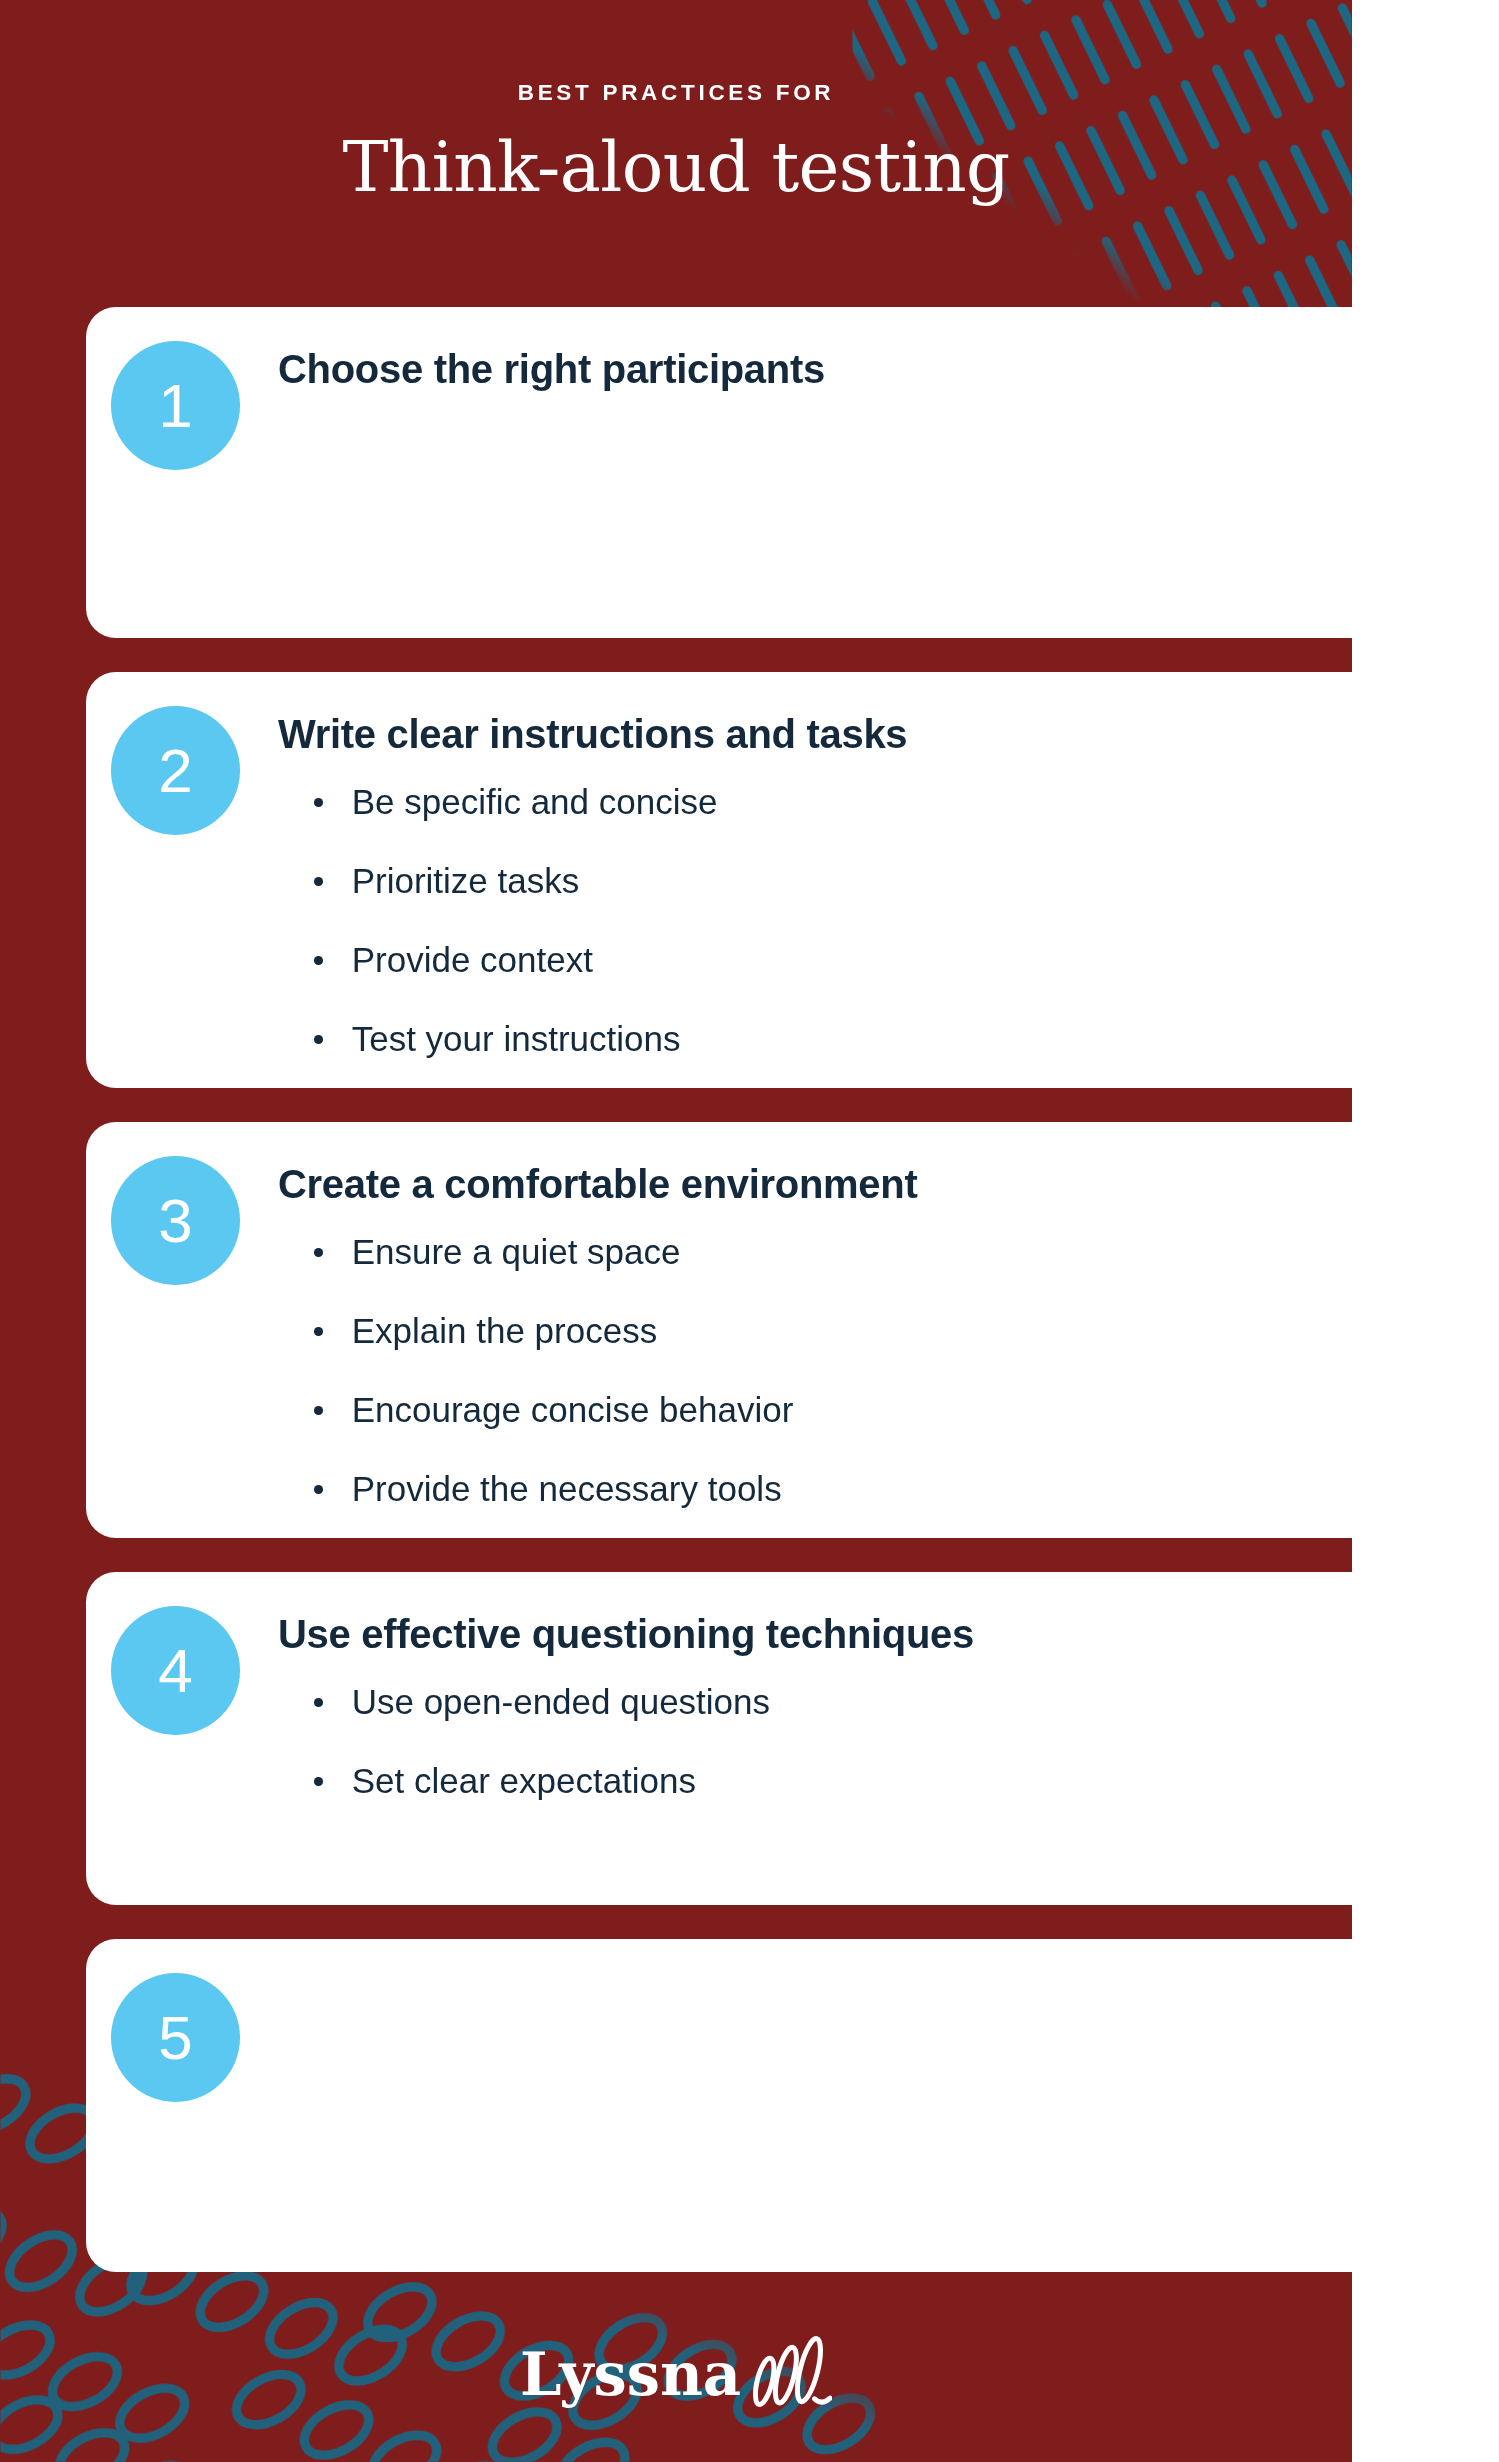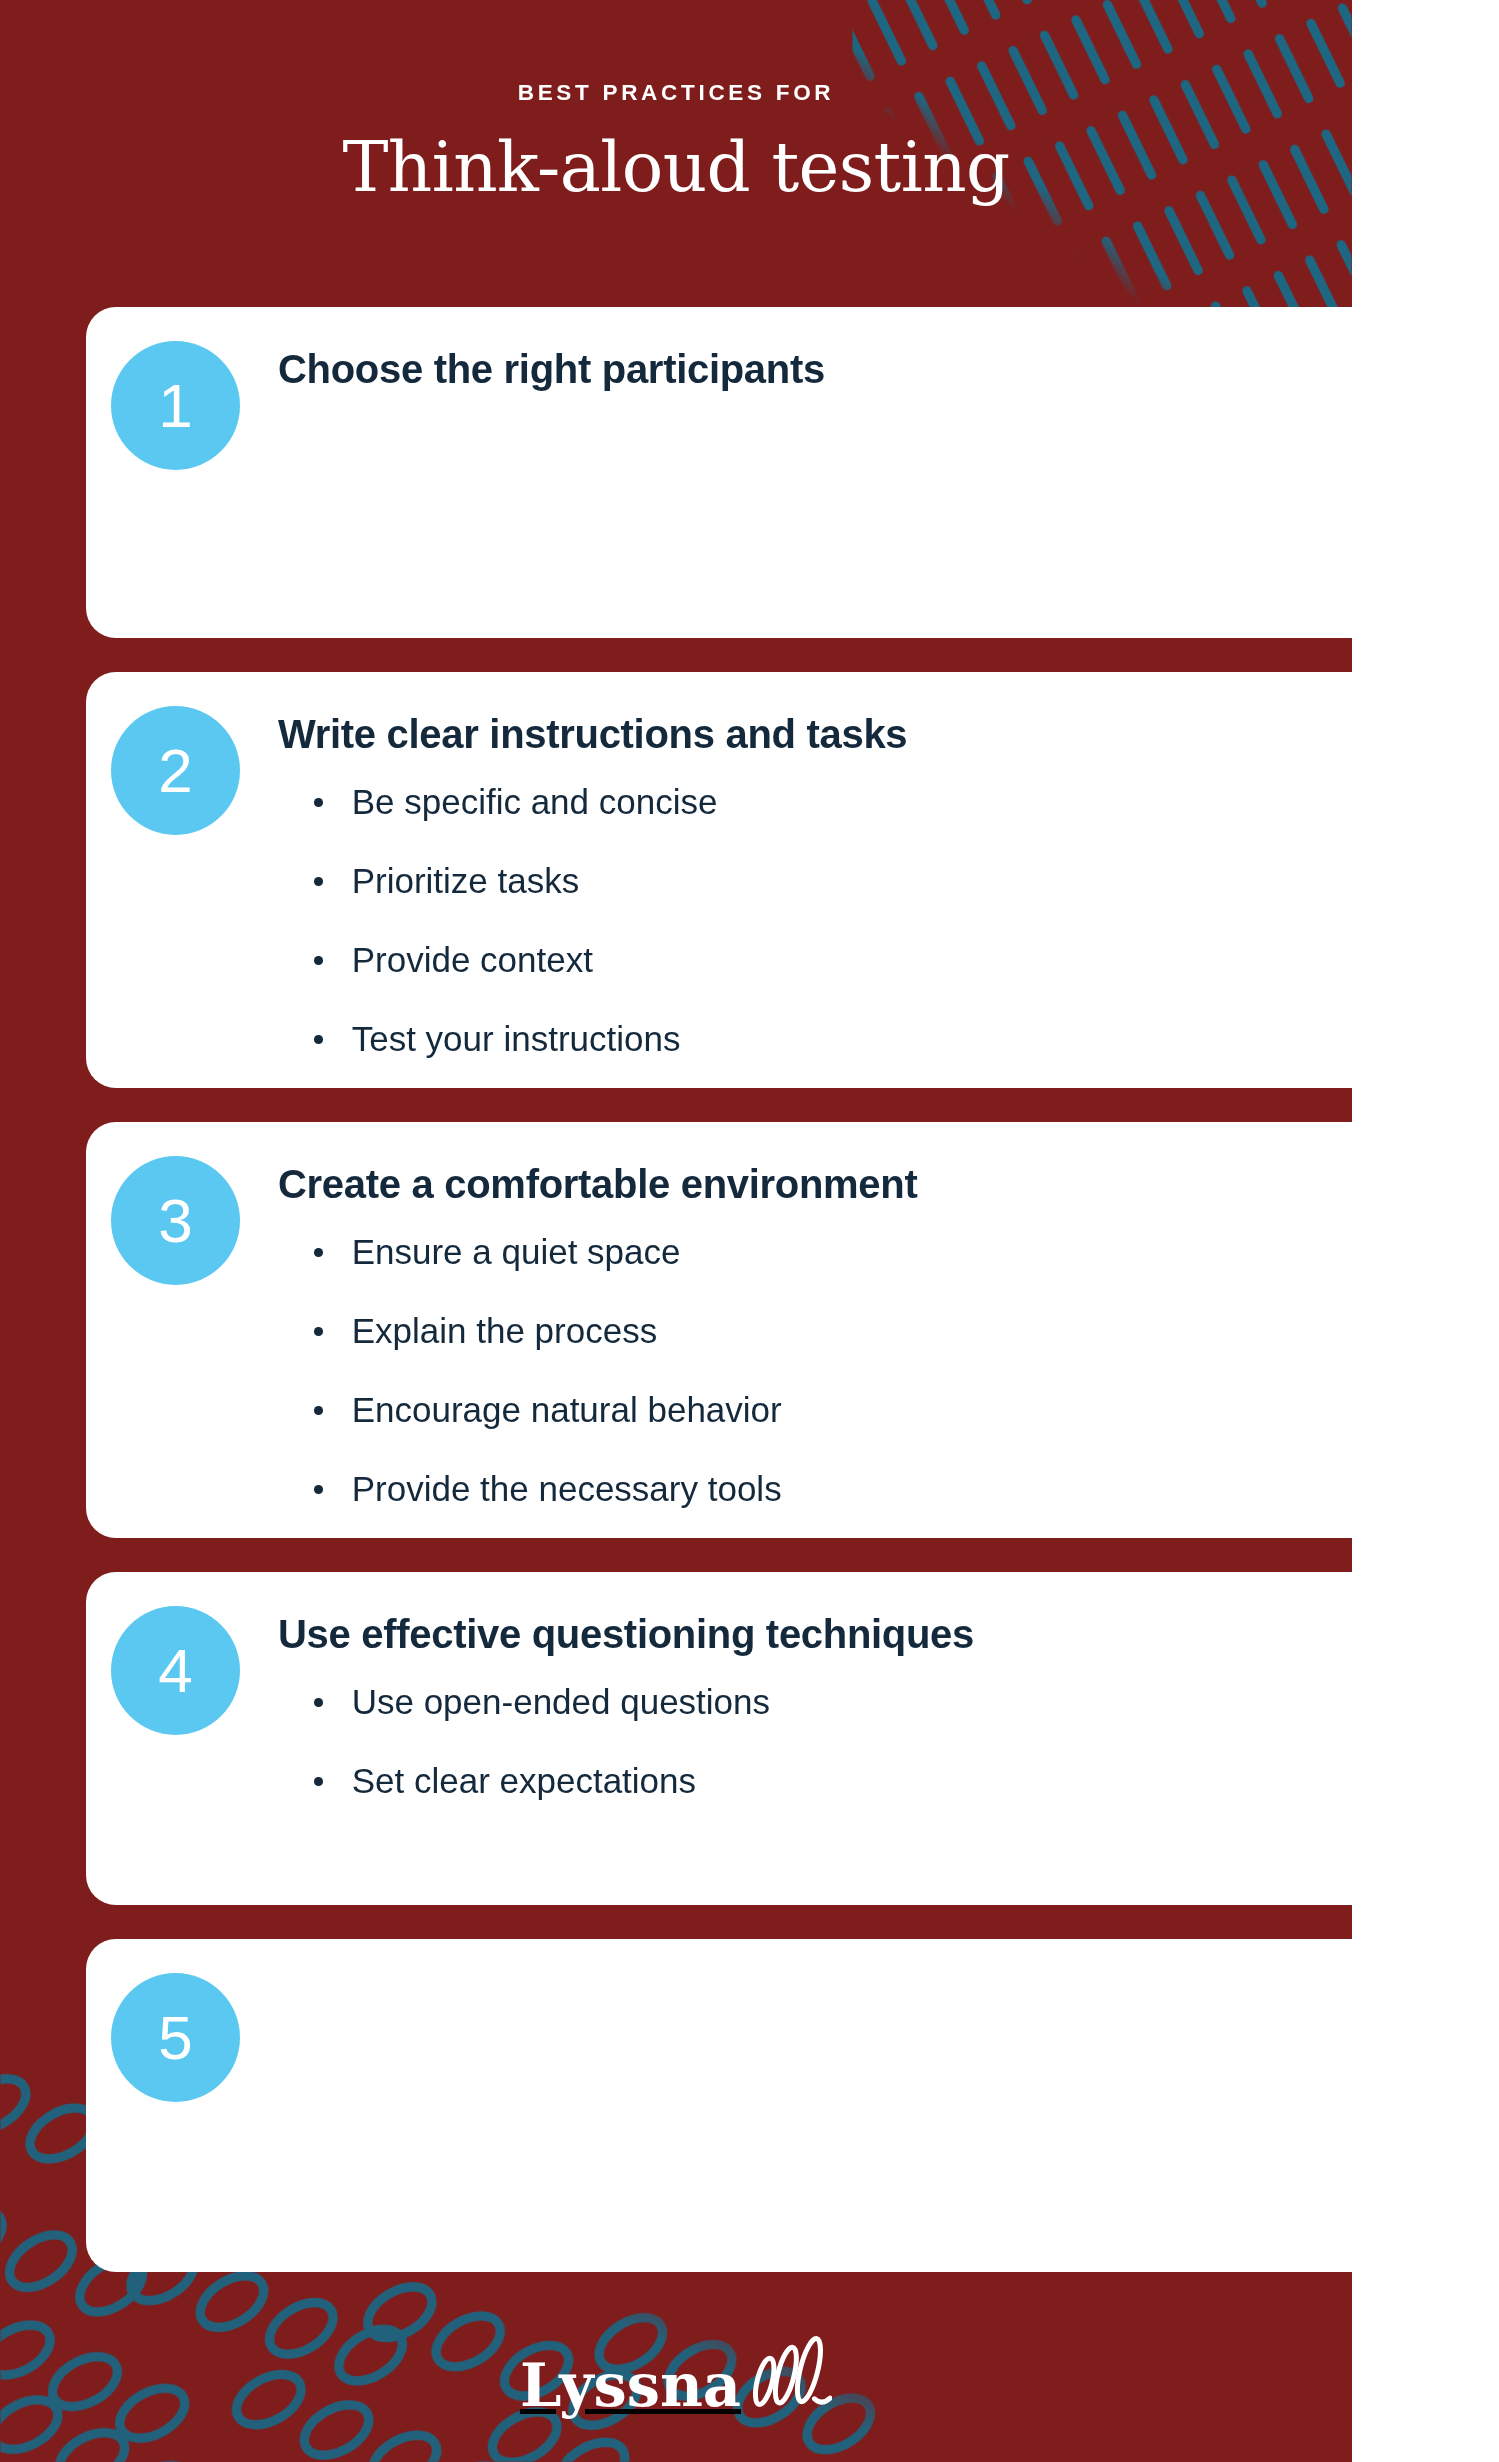--- a/index.html
+++ b/index.html
@@ -113,25 +113,24 @@
     border-radius: 50%;
     background: #14293C;
     margin: 16.2px 29px 0 36px;
   }
 
   
   .footer {
     position: absolute;
     left: 0; right: 0; bottom: 47px;
     display: flex;
-    align-items: flex-end;
+    align-items: center;
     justify-content: center;
     gap: 10px;
     z-index: 1;
-    text-decoration: underline;
   }
   .logo-text {
     color: #FFFFFF;
     font-family: "DejaVu Serif", "Liberation Serif", serif;
     font-weight: 700;
     font-size: 59px;
     line-height: 1;
   }
   .logo-mark { margin-bottom: 6.2px; }
 </style>
@@ -238,21 +237,21 @@
           <li class="bullet-item">
               <span class="bullet-dot"></span>
               <span>Ensure a quiet space</span>
             </li>
           <li class="bullet-item">
               <span class="bullet-dot"></span>
               <span>Explain the process</span>
             </li>
           <li class="bullet-item">
               <span class="bullet-dot"></span>
-              <span>Encourage natural behavior</span>
+              <span>Encourage concise behavior</span>
             </li>
           <li class="bullet-item">
               <span class="bullet-dot"></span>
               <span>Provide the necessary tools</span>
             </li>
         </ul>
       </div>
     </section>
 
     <section class="card card-4">

